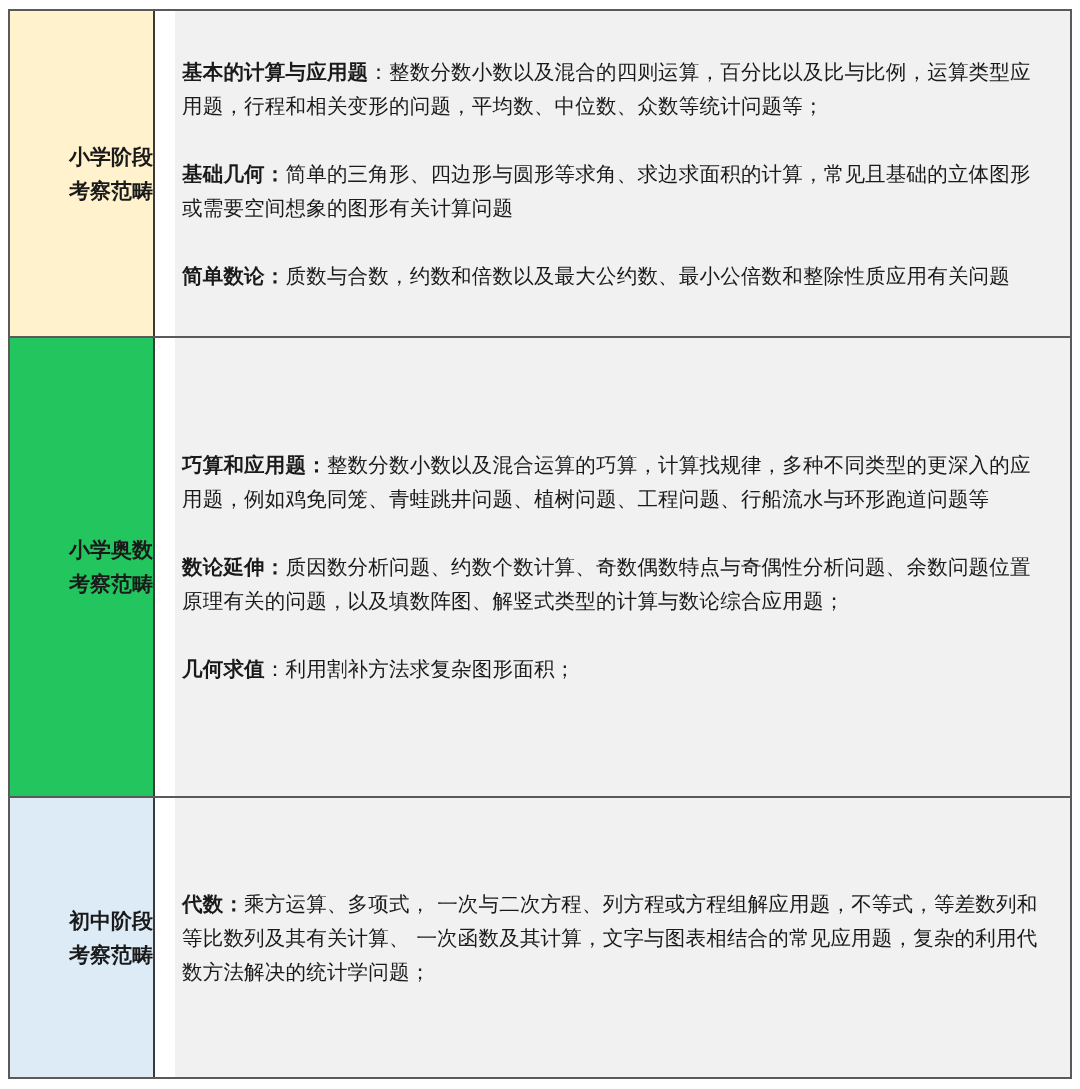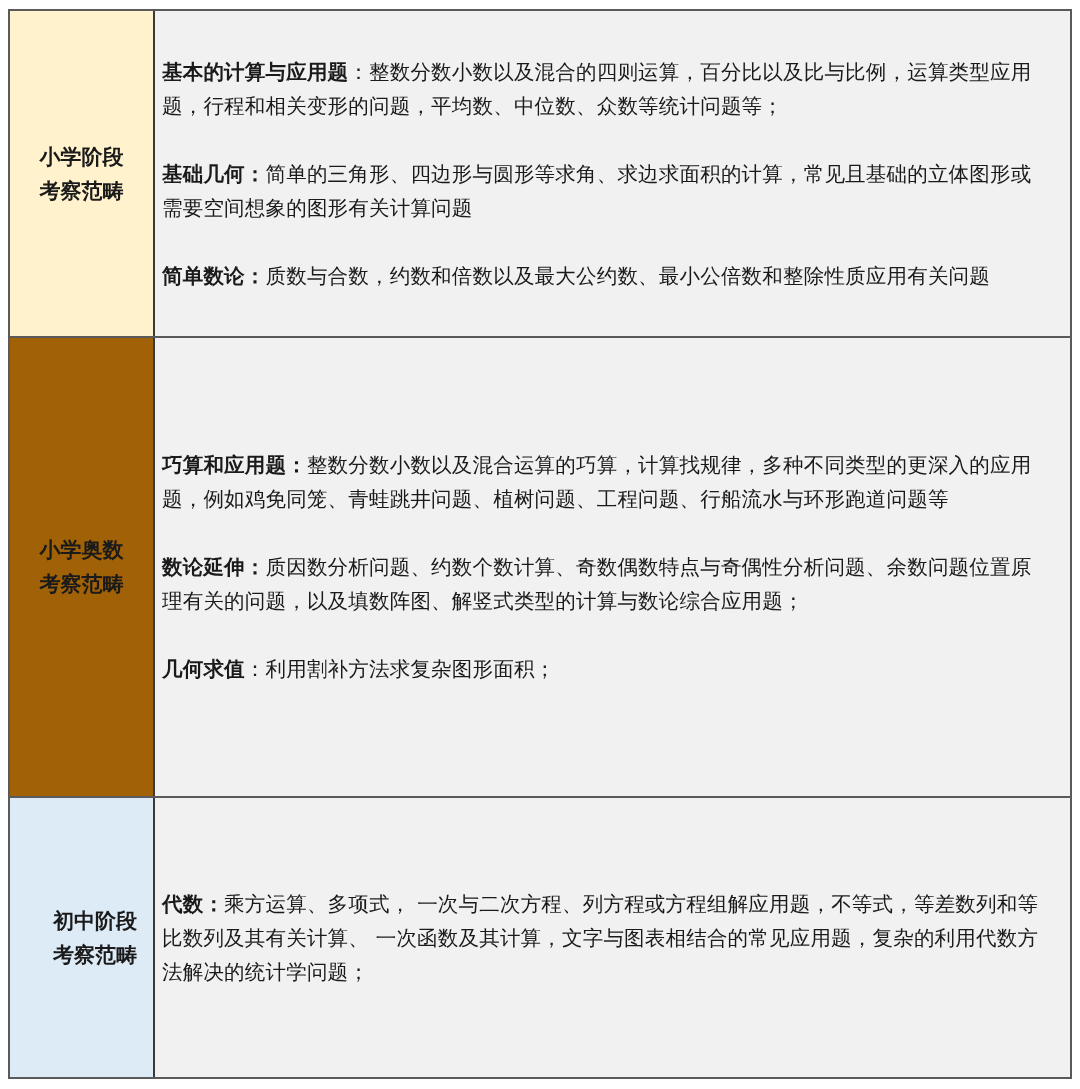--- a/index.html
+++ b/index.html
@@ -35,21 +35,21 @@
     .row.r0 { height: 327px; }
     .row.r1 { height: 460px; }
     .row.r2 { flex: 1; }
     .label-cell {
       width: 145px;
       flex: 0 0 145px;
       border-right: 2px solid #3a3a3a;
       box-sizing: border-box;
       display: flex;
       align-items: center;
-      justify-content: center;
+      justify-content: flex-end;
       text-align: center;
       font-weight: bold;
       font-size: 21px;
       line-height: 34px;
       color: #1a1a1a;
     }
     .label-cell .label-inner {
       display: flex;
       flex-direction: column;
       align-items: center;
@@ -58,20 +58,21 @@
       flex: 1;
       background: #f1f1f1;
       padding: 0 30px 0 7px;
       box-sizing: border-box;
       display: flex;
       flex-direction: column;
       justify-content: center;
       font-size: 20.5px;
       line-height: 34px;
       letter-spacing: 0.2px;
+      margin-left: 20px;
     }
     .para {
       margin: 0;
     }
     .para + .para {
       margin-top: 34px;
     }
     .para .head {
       font-weight: bold;
     }
@@ -95,21 +96,21 @@
       <p class="para">
         <span class="head">基础几何：</span><span>简单的三角形、四边形与圆形等求角、求边求面积的计算，常见且基础的立体图形或需要空间想象的图形有关计算问题</span>
       </p>
       <p class="para">
         <span class="head">简单数论：</span><span>质数与合数，约数和倍数以及最大公约数、最小公倍数和整除性质应用有关问题</span>
       </p>
     </div>
   </div>
 
   <div class="row r1">
-    <div class="label-cell" style="background:#a16207;">
+    <div class="label-cell" style="background:#22c55e;">
       <div class="label-inner">
         <span>小学奥数</span>
         <span>考察范畴</span>
       </div>
     </div>
     <div class="content-cell">
       <p class="para">
         <span class="head">巧算和应用题：</span><span>整数分数小数以及混合运算的巧算，计算找规律，多种不同类型的更深入的应用题，例如鸡免同笼、青蛙跳井问题、植树问题、工程问题、行船流水与环形跑道问题等</span>
       </p>
       <p class="para">

